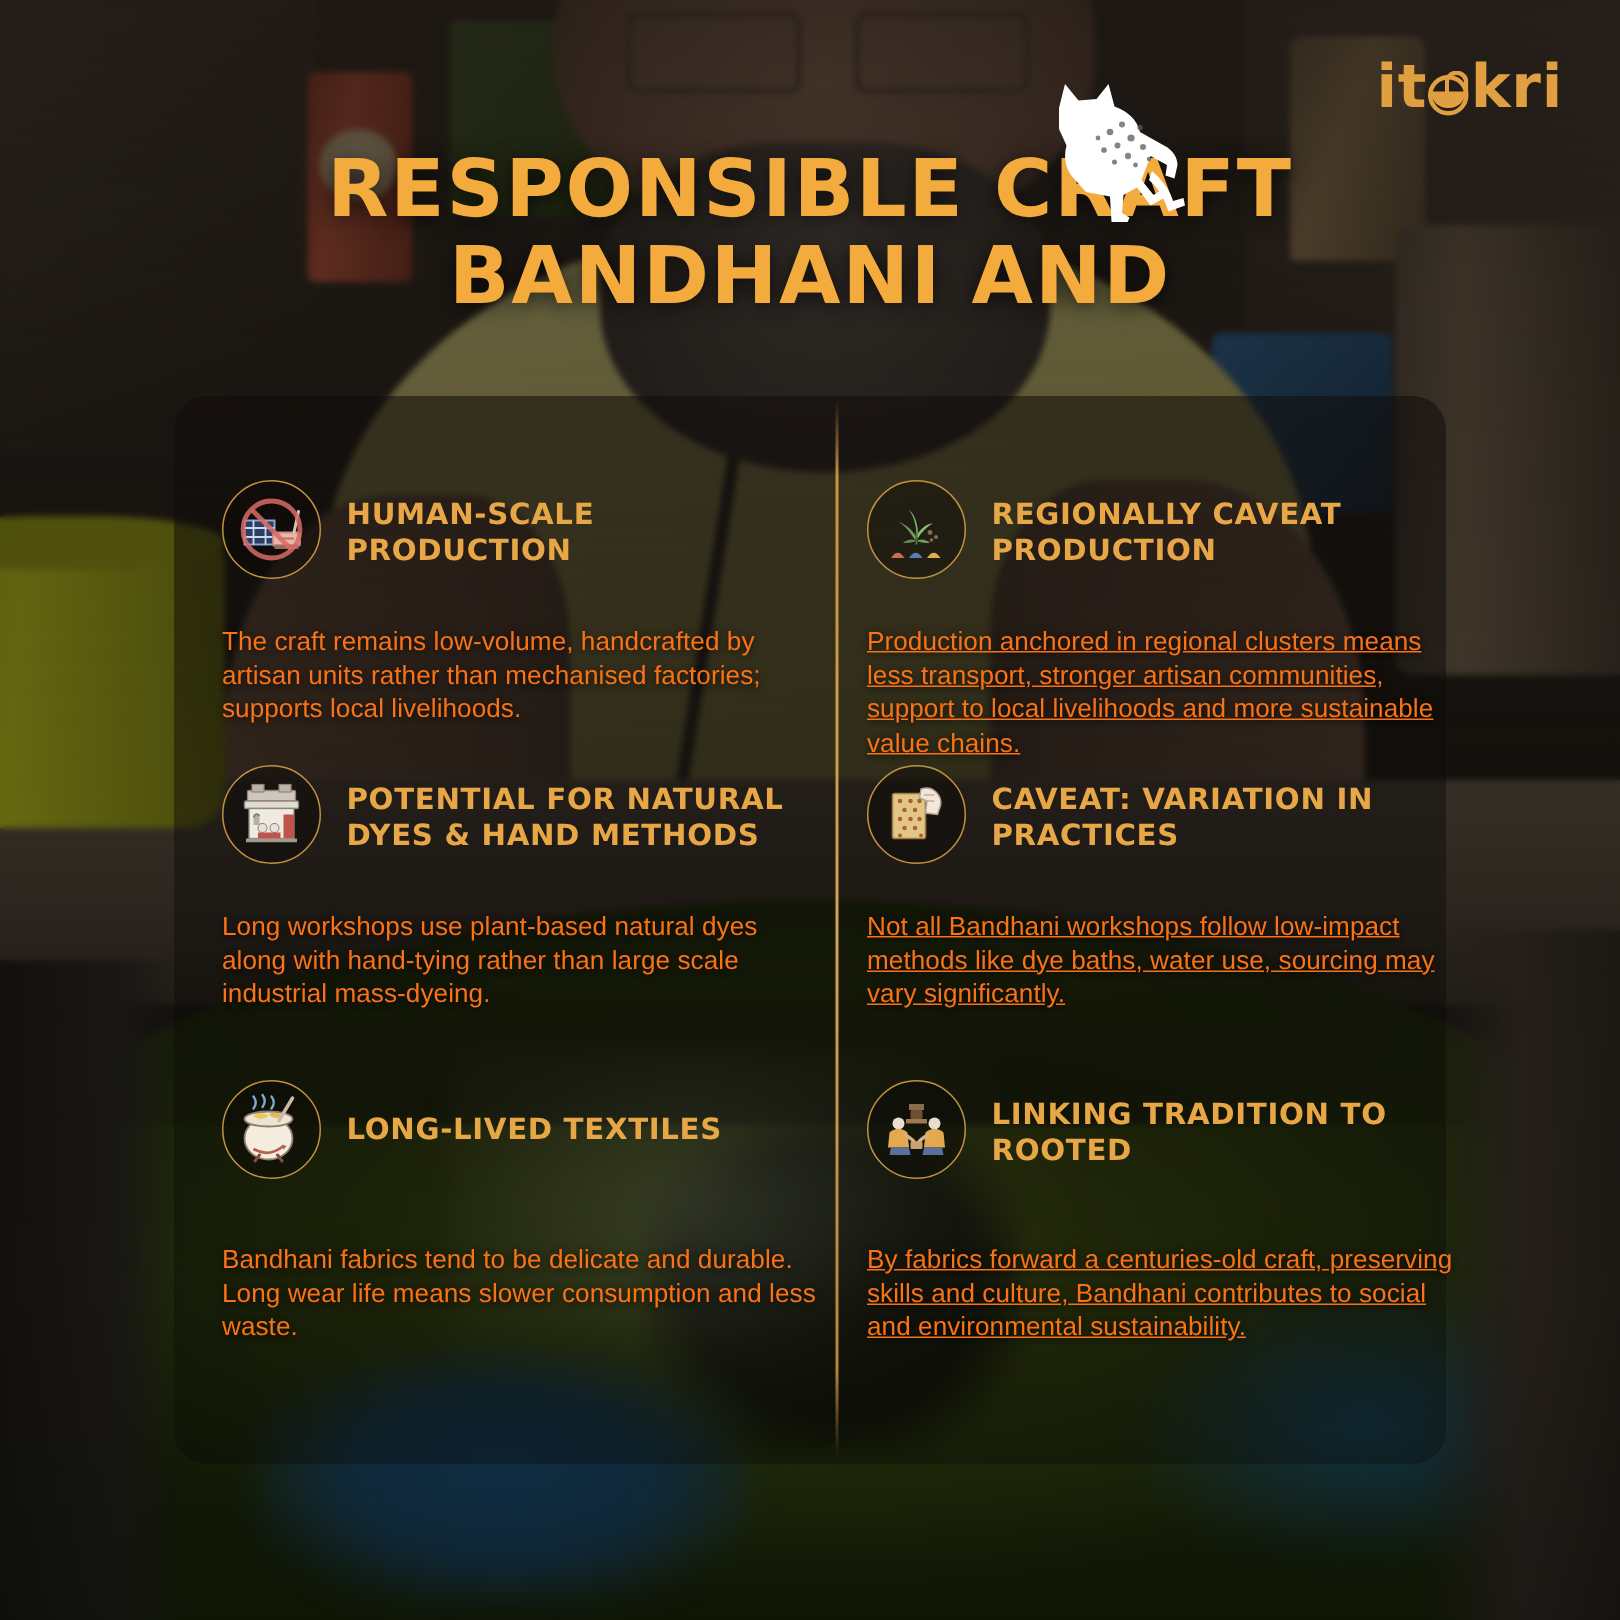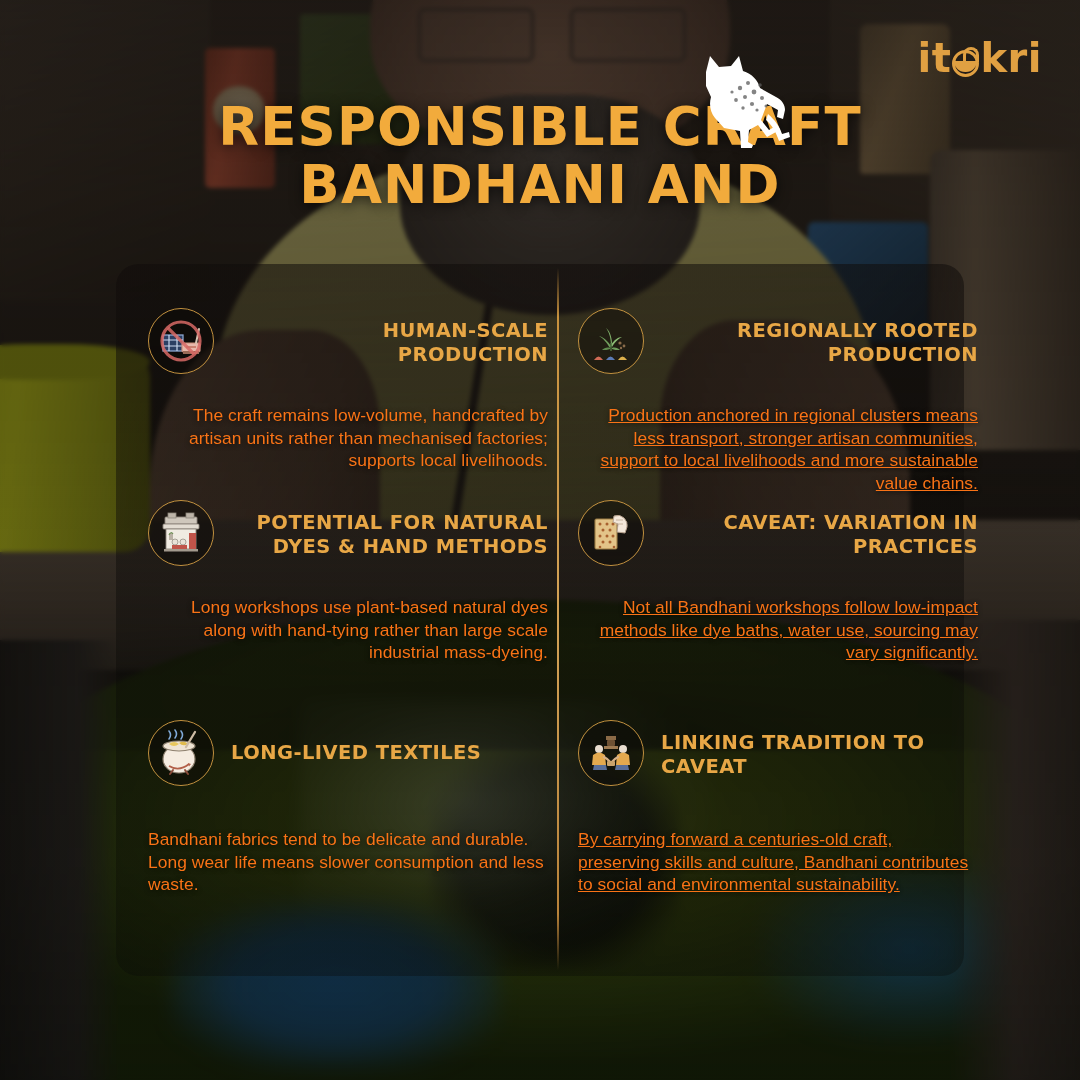--- a/index.html
+++ b/index.html
@@ -213,22 +213,22 @@
   .divider {
     position:absolute; left:557px; top:268px; width:2px; height:702px;
     background:linear-gradient(180deg, rgba(196,146,62,0) 0%, #c8913e 7%, #d3a257 50%, #b8823a 92%, rgba(184,130,58,0) 100%);
   }
 
   .grid { position:absolute; left:116px; top:264px; width:848px; height:712px; }
 
   .card { position:absolute; width:400px; }
   .card.col-l { left:32px; }
   .card.col-r { left:462px; }
-  .card.row-1 { top:44px;text-align:right; }
-  .card.row-2 { top:236px;text-align:right; }
+  .card.row-1 { top:56px; }
+  .card.row-2 { top:246px; }
   .card.row-3 { top:456px; }
 
   .card-head { display:flex; align-items:flex-start; gap:17px; }
   .icon-circle {
     flex:0 0 auto; width:66px; height:66px; border-radius:50%;
     border:1.6px solid #c2913f;
     background:rgba(10,8,6,.45);
     position:relative; overflow:hidden;
     display:flex; align-items:center; justify-content:center;
   }
@@ -361,21 +361,21 @@
             <path d="M26 32 C29 31 32 32 34 34 C31 34 28 34 26 33 Z" fill="#6f9d5c"></path>
             <line x1="25" y1="27" x2="25" y2="35" stroke="#4e7340" stroke-width="1.4"></line>
             <circle cx="34" cy="27" r="1.6" fill="#8a6b4a"></circle>
             <circle cx="38" cy="30" r="1.4" fill="#8a6b4a"></circle>
             <circle cx="35" cy="32" r="1.2" fill="#8a6b4a"></circle>
             <path d="M8 44 q4.5 -7 9 0 z" fill="#cf6a55"></path>
             <path d="M20 44 q4.5 -7 9 0 z" fill="#5b7bb5"></path>
             <path d="M32 44 q4.5 -7 9 0 z" fill="#ddb04b"></path>
           </svg>
         </div>
-        <div class="card-title">REGIONALLY ROOTED PRODUCTION</div>
+        <div class="card-title">REGIONALLY CAVEAT PRODUCTION</div>
       </div>
       <div class="card-body">Production anchored in regional clusters means less transport, stronger artisan communities, support to local livelihoods and more sustainable value chains.</div>
     </div>
 
     <div class="card col-l row-2">
       <div class="card-head">
         <div class="icon-circle">
           <svg width="52" height="52" viewBox="0 0 52 52">
             <rect x="10" y="10" width="32" height="7" rx="1" fill="#cfc7bc" stroke="#8d857b" stroke-width=".9"></rect>
             <rect x="13" y="6" width="8" height="5" fill="#bdb4a8" stroke="#8d857b" stroke-width=".8"></rect>
@@ -458,19 +458,19 @@
             <path d="M8 28 q6 -5 12 0 l1 10 -14 0 z" fill="#e4a94e"></path>
             <path d="M9 38 l12 0 1 5 -14 0 z" fill="#5a6f99"></path>
             <path d="M19 30 q4 2 6 5" stroke="#d6b088" stroke-width="2.4" fill="none" stroke-linecap="round"></path>
             <circle cx="38" cy="22" r="4" fill="#e8ddd0"></circle>
             <path d="M32 28 q6 -5 12 0 l1 10 -14 0 z" fill="#e4a94e"></path>
             <path d="M31 38 l12 0 1 5 -14 0 z" fill="#5a6f99"></path>
             <path d="M33 30 q-4 2 -6 5" stroke="#d6b088" stroke-width="2.4" fill="none" stroke-linecap="round"></path>
             <rect x="22" y="34" width="8" height="5" rx="1" fill="#c9a36d"></rect>
           </svg>
         </div>
-        <div class="card-title">LINKING TRADITION TO CAVEAT</div>
-      </div>
-      <div class="card-body">By carrying forward a centuries-old craft, preserving skills and culture, Bandhani contributes to social and environmental sustainability.</div>
+        <div class="card-title">LINKING TRADITION TO ROOTED</div>
+      </div>
+      <div class="card-body">By fabrics forward a centuries-old craft, preserving skills and culture, Bandhani contributes to social and environmental sustainability.</div>
     </div>
 
   </div>
 </div>
 
 </body></html>

